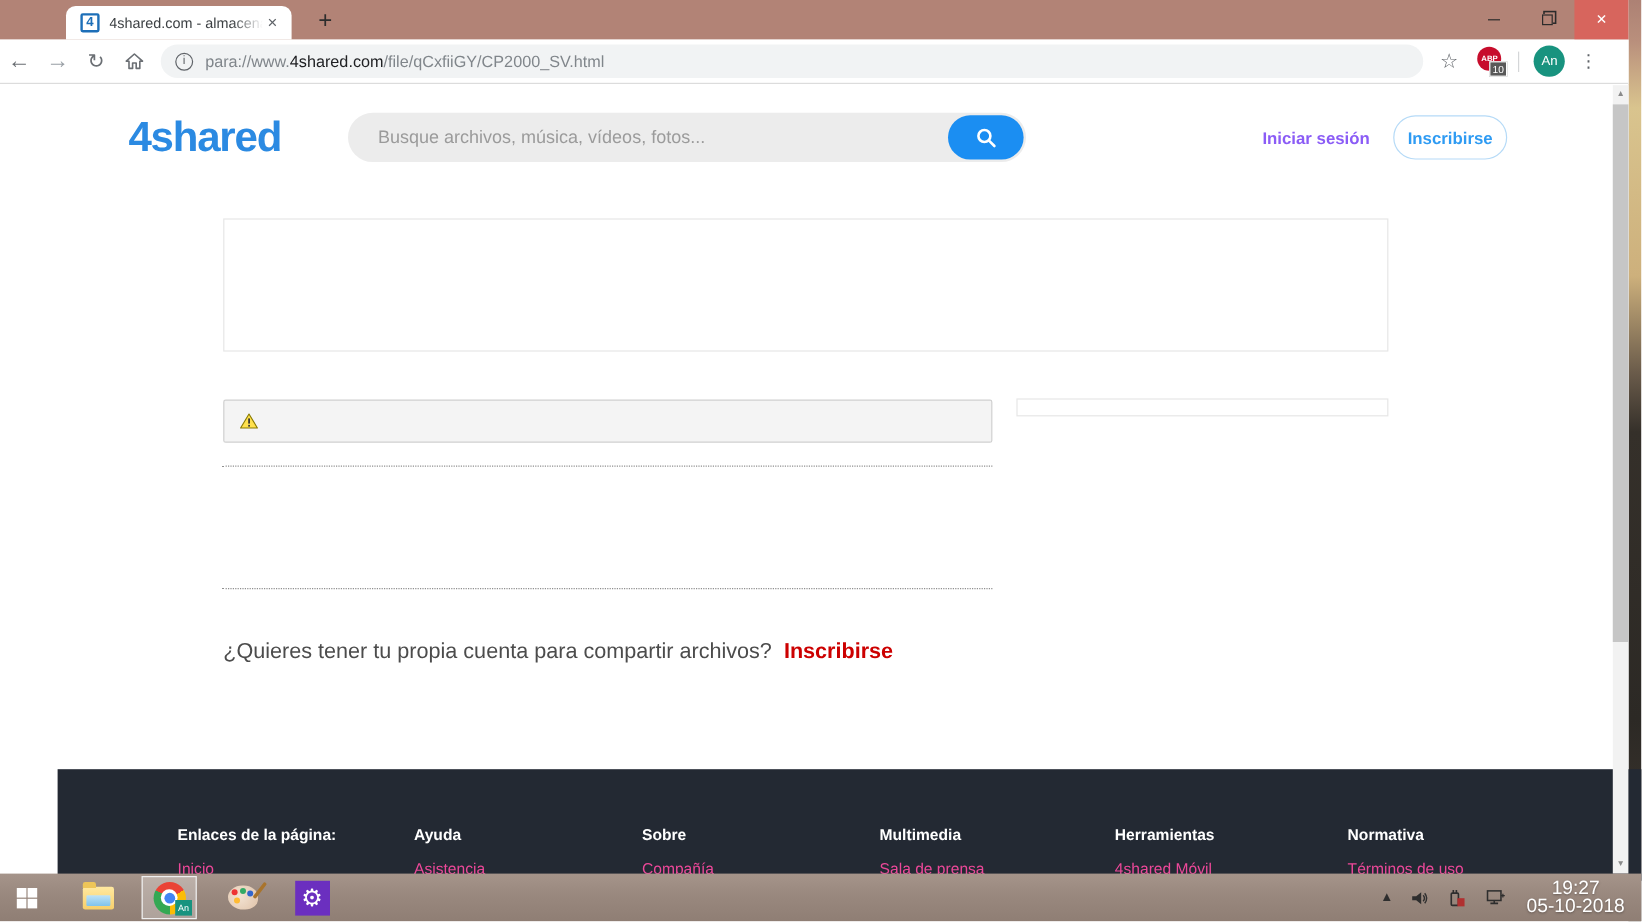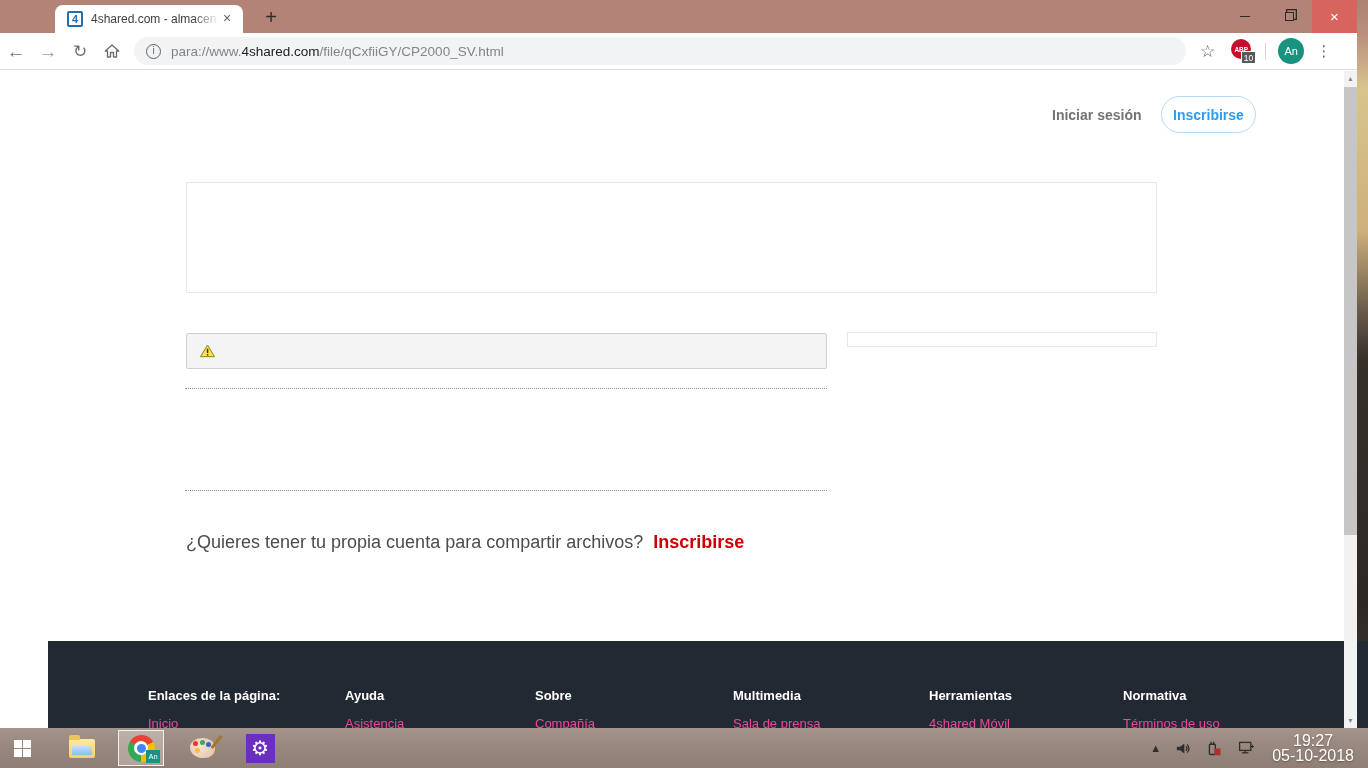--- a/index.html
+++ b/index.html
@@ -60,21 +60,21 @@
   .page { position:absolute; left:0; top:71px; width:1344px; height:564px; background:#fff; }
   .logo { position:absolute; left:107px; top:24px; font-size:35px; color:#2b8ae2; letter-spacing:-1px; }
   .logo b { font-weight:800; }
   .logo span.rest { font-weight:700; }
   .search-pill { position:absolute; left:290px; top:23px; width:565px; height:41px; background:#ececec; border-radius:21px; }
   .search-input { position:absolute; left:25px; top:0; width:460px; height:41px; border:none; background:transparent;
     font-size:15px; color:#555; outline:none; font-family:"Liberation Sans",sans-serif; }
   .search-input::placeholder { color:#9b9b9b; opacity:1; }
   .search-btn { position:absolute; right:2px; top:2px; width:63px; height:37px; border:none; border-radius:19px;
     background:#1b8ef2; display:flex; align-items:center; justify-content:center; }
-  .login-link { position:absolute; left:1052px; top:36px; font-size:14px; font-weight:bold; color:#737373; }
+  .login-link { position:absolute; left:1052px; top:36px; font-size:14px; font-weight:bold; color:#8b5cf6; }
   .signup-btn { position:absolute; left:1161px; top:25px; width:95px; height:37px; border:1px solid #b5daf7; border-radius:19px;
     background:#fff; color:#2e9bf3; font-size:14px; font-weight:bold; display:flex; align-items:center; justify-content:center; }
 
   .ad-box { position:absolute; left:186px; top:111px; width:971px; height:111px; border:1px solid #e7e7e7; background:#fff; }
   .error-box { position:absolute; left:186px; top:262px; width:641px; height:36px; background:#f4f4f4;
     border:1px solid #d0d0d0; border-radius:2px; display:flex; align-items:center; padding:0 12px; }
   .warn-ico { width:17px; height:16px; flex:0 0 auto; }
   .error-text { margin-left:8px; font-size:13px; color:#3d3d3d; }
   .side-box { position:absolute; left:847px; top:261px; width:310px; height:15px; border:1px solid #e7e7e7; }
   .dotline { position:absolute; left:185px; width:642px; border-top:1.5px dotted #8f8f8f; }
@@ -167,21 +167,31 @@
       <div class="ext-wrap">
         <div class="abp">ABP</div>
         <div class="ext-badge">10</div>
       </div>
       <div class="tool-sep"></div>
       <div class="avatar">An</div>
       <div class="menu-dots">⋮</div>
     </div>
 
     <div class="page">
-
+      <div class="logo"><b>4</b><span class="rest">shared</span></div>
+
+      <div class="search-pill">
+        <input class="search-input" type="text" placeholder="Busque archivos, música, vídeos, fotos..." style="">
+        <button class="search-btn">
+          <svg width="20" height="20" viewBox="0 0 24 24">
+              <circle cx="10" cy="10" r="6" fill="none" stroke="#fff" stroke-width="2.6"></circle>
+              <line x1="14.6" y1="14.6" x2="20" y2="20" stroke="#fff" stroke-width="2.6" stroke-linecap="round"></line>
+            </svg>
+        </button>
+      </div>
 
       <a class="login-link">Iniciar sesión</a>
       <div class="signup-btn">Inscribirse</div>
 
       <div class="ad-box"></div>
 
       <div class="error-box">
         <svg class="warn-ico" viewBox="0 0 24 24">
           <path d="M12 3 L22.5 20.5 L1.5 20.5 Z" fill="#ffe14d" stroke="#8a7a00" stroke-width="1.4" stroke-linejoin="round"></path>
           <rect x="11" y="8.5" width="2.2" height="6.5" fill="#333"></rect>

